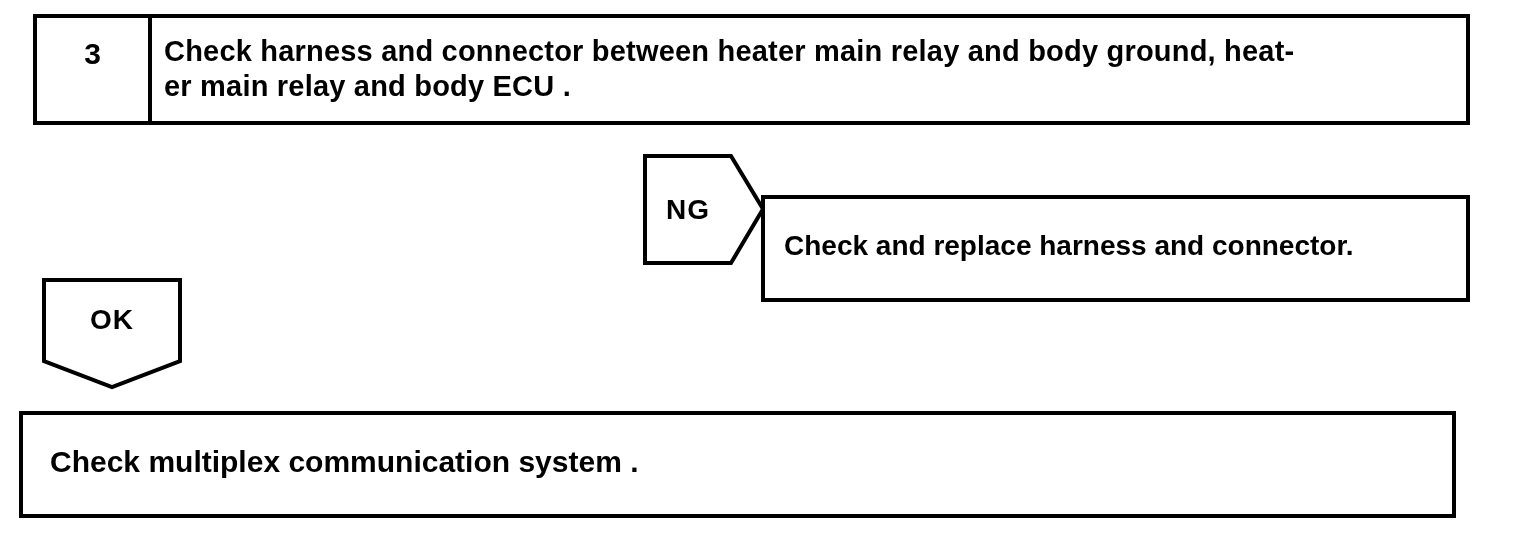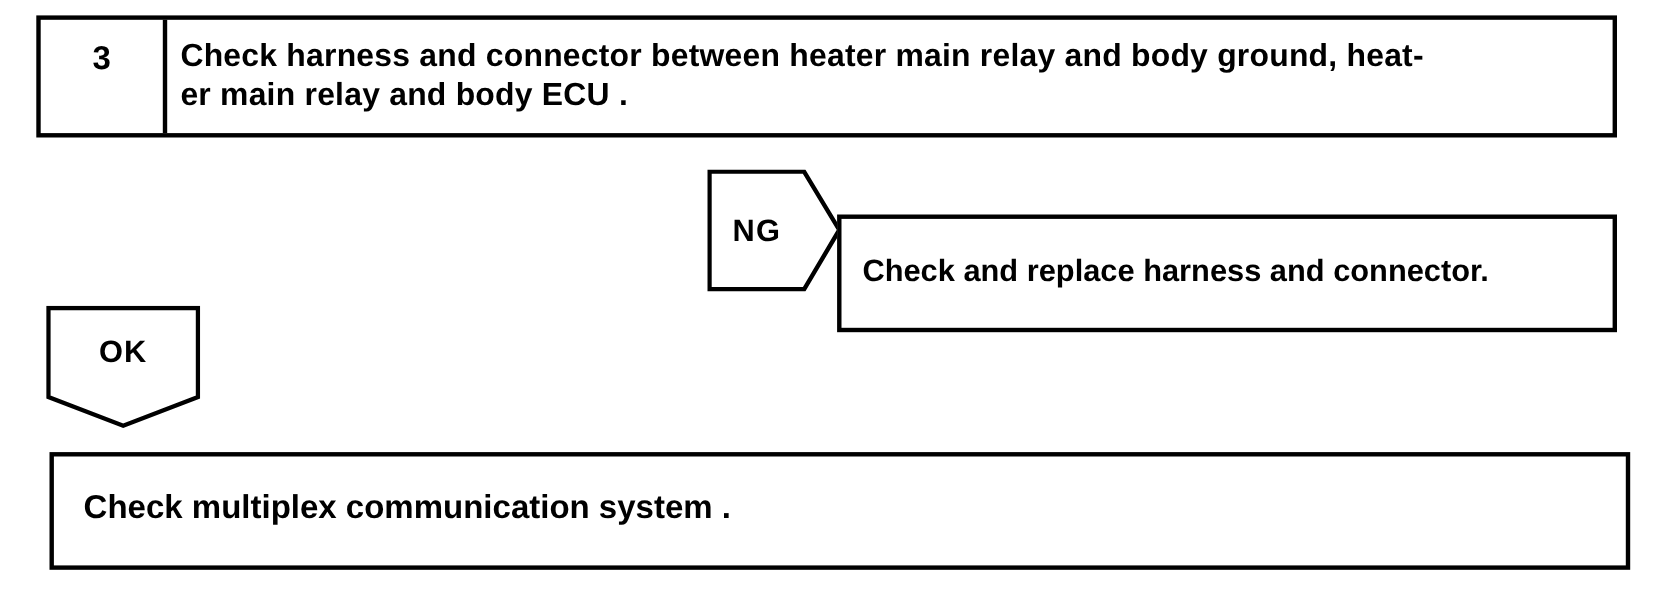--- a/index.html
+++ b/index.html
@@ -38,21 +38,21 @@
   
   #ng-action-box {
     left: 761px; top: 155px; width: 709px; height: 107px;
     display: flex; align-items: center;
     padding: 0 22px 6px 19px;
     font-size: 28px;
     margin-top: 40px;
   }
   
   #result-box {
-    left: 45px; top: 411px; width: 1437px; height: 107px;
+    left: 19px; top: 411px; width: 1437px; height: 107px;
     display: flex; align-items: center;
     padding: 0 0 6px 27px;
     font-size: 30px;
   }
   
   .connector { position: absolute; margin-left: 12px; }
   .connector svg { display: block; width: 100%; height: 100%; }
   .connector-label {
     position: absolute;
     display: flex; align-items: center; justify-content: center;

